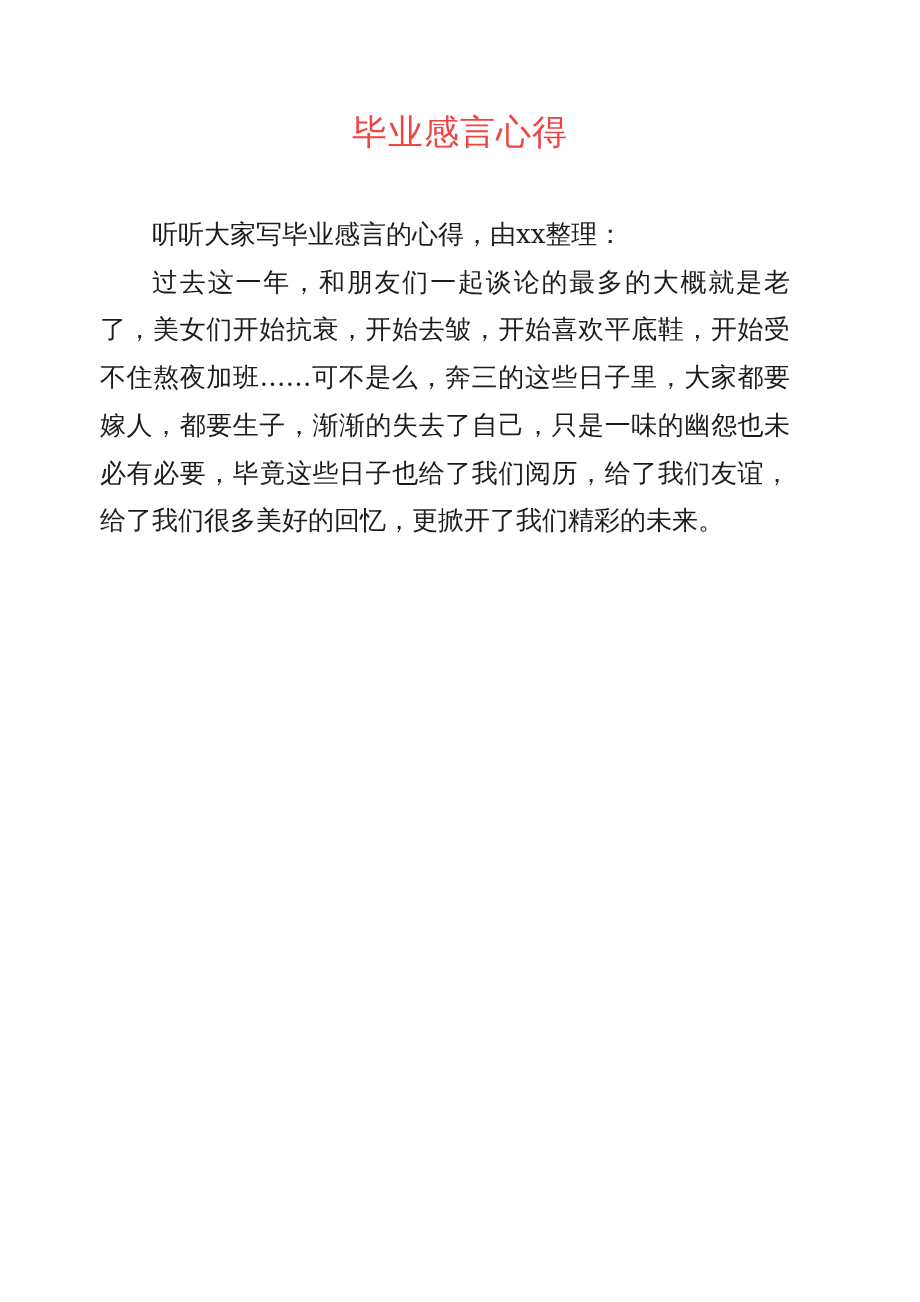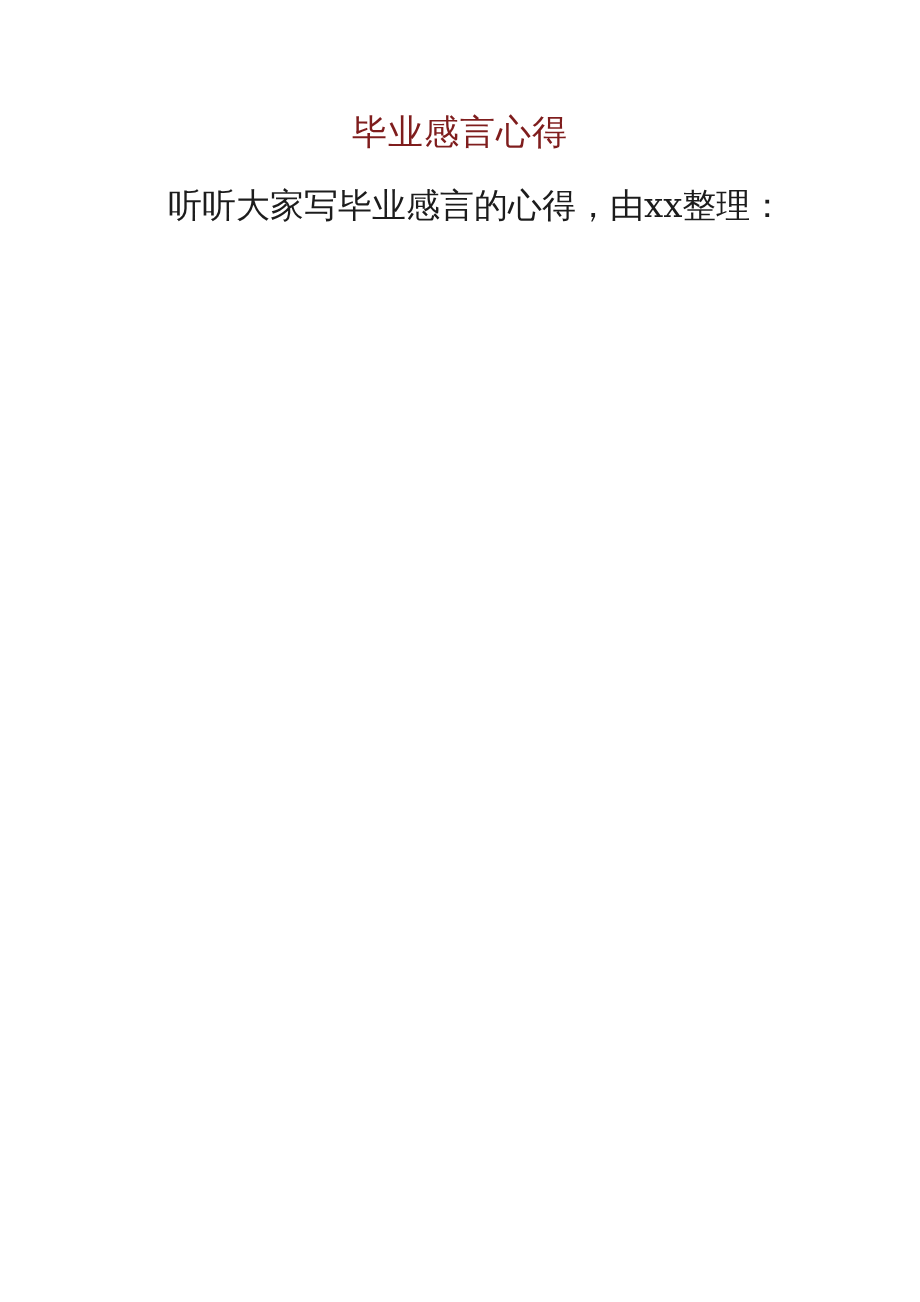--- a/index.html
+++ b/index.html
@@ -18,39 +18,40 @@
     color: #1c1c1c;
   }
   .doc-title {
     margin: 106px 0 0 0;
     padding: 0;
     text-align: center;
     font-size: 35px;
     font-weight: 400;
     line-height: 52px;
     letter-spacing: 1px;
-    color: #7f1d1d;
+    color: #ef4444;
   }
   .doc-body {
-    margin: 24px 130px 0 100px; 
-    font-size: 34px;
+    margin: 53px 130px 0 100px; 
+    font-size: 26px;
     line-height: 47.7px;
   }
   .doc-body p {
     margin: 0;
     padding: 0;
     text-indent: 2em;
     text-align: justify;
     text-justify: inter-ideograph;
     word-break: break-all;
     overflow-wrap: break-word;
   }
 </style>
 </head>
 <body>
 
 <div class="page">
   <h1 class="doc-title">毕业感言心得</h1>
 
   <div class="doc-body">
     <p>听听大家写毕业感言的心得，由xx整理：</p>
+    <p>过去这一年，和朋友们一起谈论的最多的大概就是老了，美女们开始抗衰，开始去皱，开始喜欢平底鞋，开始受不住熬夜加班……可不是么，奔三的这些日子里，大家都要嫁人，都要生子，渐渐的失去了自己，只是一味的幽怨也未必有必要，毕竟这些日子也给了我们阅历，给了我们友谊，给了我们很多美好的回忆，更掀开了我们精彩的未来。</p>
   </div>
 </div>
 
 </body></html>

